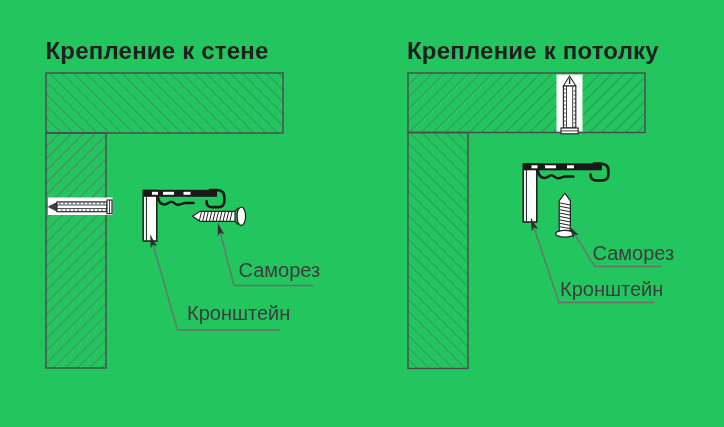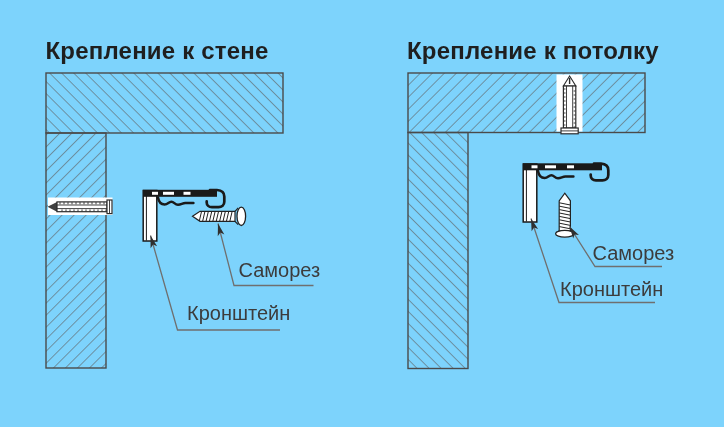--- a/index.html
+++ b/index.html
@@ -1,19 +1,19 @@
 <!DOCTYPE html>
 <html><head>
 <meta charset="utf-8">
 <style>
   html,body{margin:0;padding:0;background:#ffffff;}
   .stage{
     position:relative;
     width:724px;height:427px;
-    background:#7dd3fc;
+    background:#22c55e;
     font-family:"Liberation Sans", sans-serif;
     overflow:hidden;
   }
   .stage svg{position:absolute;left:0;top:0;}
   .title-text{
     font-family:"Liberation Sans", sans-serif;
     font-weight:bold;
     font-size:24px;
     letter-spacing:0.2px;
     fill:#1f1f1f;

